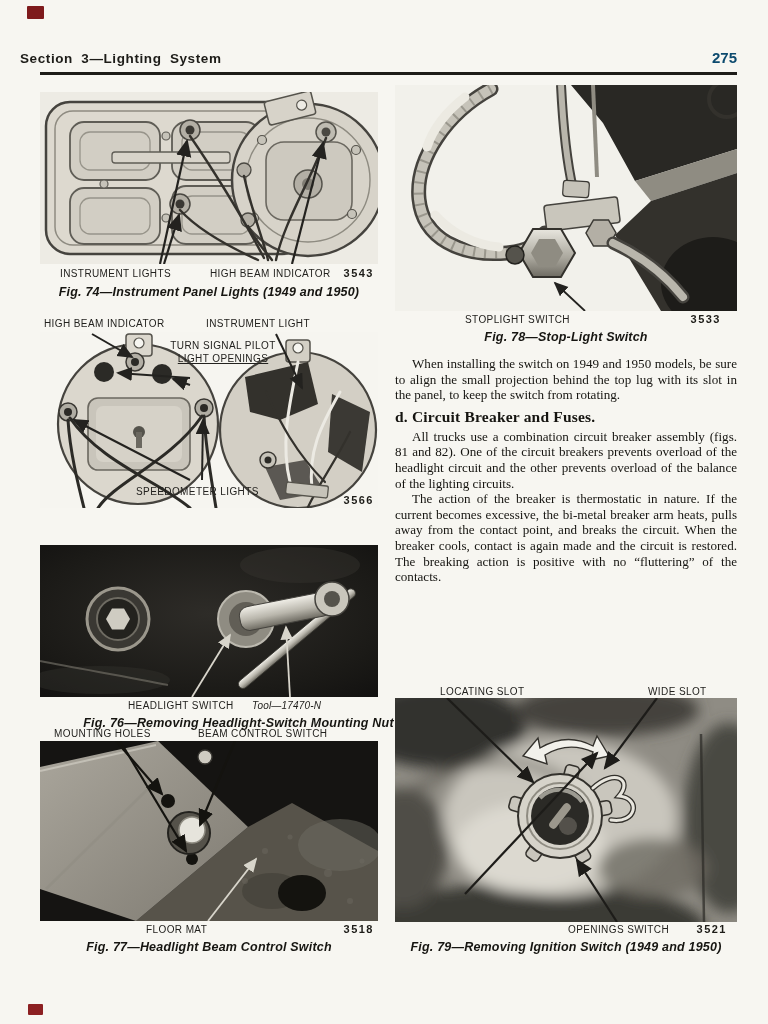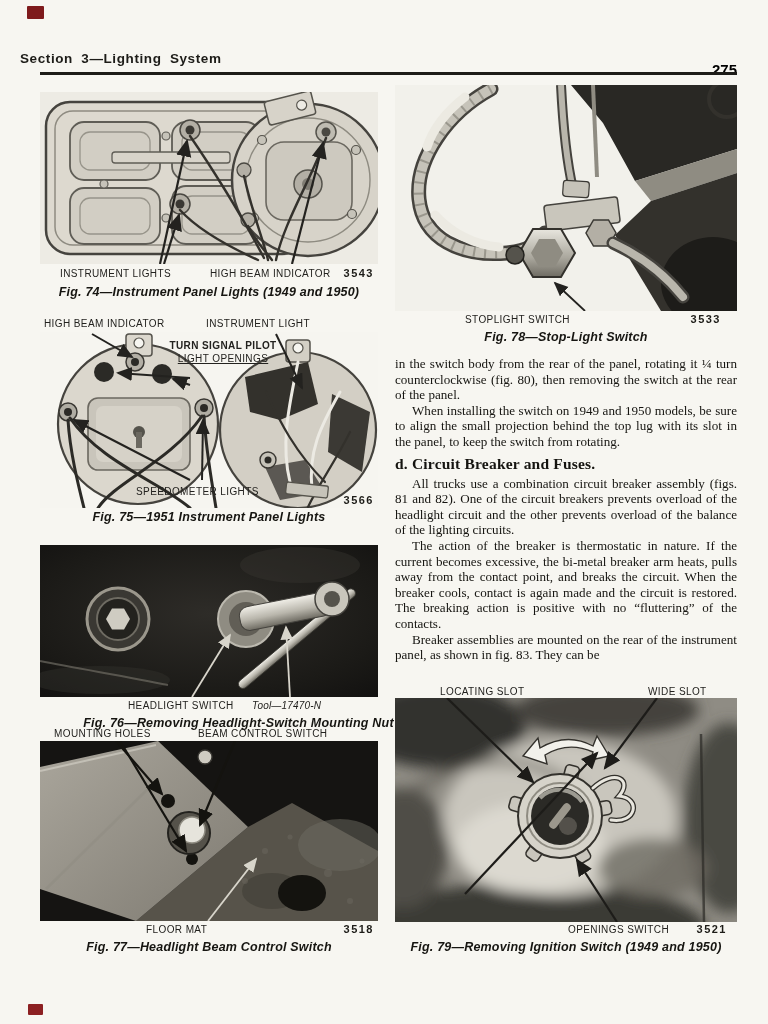--- a/index.html
+++ b/index.html
@@ -7,22 +7,22 @@
     position:relative; width:768px; height:1024px;
     background:#f7f6f1; overflow:hidden;
     font-family:"Liberation Sans",sans-serif; color:#17160f;
   }
   
   .hdr-title{
     position:absolute; left:0; right:0; top:51px; 
     font:bold 13.5px "Liberation Sans",sans-serif; letter-spacing:.6px; word-spacing:4px; color:#1d1c18;margin-left:20px;
   }
   .hdr-pagenum{
-    position:absolute; right:31px; top:61px;
-    font:bold 15px "Liberation Sans",sans-serif; color:#000000;
+    position:absolute; right:31px; top:49px;
+    font:bold 15px "Liberation Sans",sans-serif; color:#0c4a6e;
   }
   .hdr-rule{
     position:absolute; left:40px; right:31px; top:72px; height:3px;
     background:#1d1c18; border:0;
   }
   
   .scanmark{position:absolute; border-radius:1px;}
   
   .figblock{position:absolute;}
   .figart{position:absolute; left:0;}
@@ -192,26 +192,25 @@
           <line x1="150" y1="46" x2="78" y2="41" marker-end="url(#a75)"></line>
           <line x1="150" y1="53" x2="133" y2="47" marker-end="url(#a75)"></line>
           <line x1="150" y1="148" x2="34" y2="88" marker-end="url(#a75)"></line>
           <line x1="162" y1="148" x2="163" y2="88" marker-end="url(#a75)"></line>
         </g>
       </svg>
     </div>
     <span class="cl" style="left:4px; top:0;">HIGH BEAM INDICATOR</span>
     <span class="cl" style="left:166px; top:0;">INSTRUMENT LIGHT</span>
     <div class="ts-block" style="left:118px; top:22px; width:130px;">
-      <span style="display:block;font-weight:bold;">TURN SIGNAL PILOT</span>
+      <span style="display:block;">TURN SIGNAL PILOT</span>
       <span style="display:block;text-decoration:underline;">LIGHT OPENINGS</span>
     </div>
     <span class="cl" style="left:96px; top:168px;">SPEEDOMETER LIGHTS</span>
     <span class="pn" style="right:4px; top:176px;">3566</span>
-    <div class="cap" style="top:192px;">Fig. 75—1951 Instrument Panel Lights</div>
   </div>
 
   <div class="figblock" style="left:40px; top:545px; width:397px; height:188px;">
     <div class="figart" style="top:0;">
       <svg width="338" height="152" viewBox="0 0 338 152">
         <defs>
           <radialGradient id="g76" cx="50%" cy="45%" r="75%">
             <stop offset="0%" stop-color="#2e2c28"></stop>
               <stop offset="70%" stop-color="#1b1a17"></stop>
               <stop offset="100%" stop-color="#121110"></stop>
@@ -342,26 +341,24 @@
         <path d="M218,158 C 248,172 272,192 288,212" stroke="#b9b6ac" stroke-width="8" fill="none" stroke-linecap="round"></path>
         <line x1="190" y1="226" x2="160" y2="198" stroke="#23221f" stroke-width="1.8" marker-end="url(#a78)"></line>
       </svg>
     </div>
     <span class="cl" style="left:70px; top:229px;">STOPLIGHT SWITCH</span>
     <span class="pn" style="right:16px; top:228px;">3533</span>
     <div class="cap" style="top:245px;">Fig. 78—Stop-Light Switch</div>
   </div>
 
   <div class="bodytext">
-    <p>in the switch body from the rear of the panel, rotating it ¼ turn counterclockwise (fig. 80), then removing the switch at the rear of the panel.</p>
     <p class="ind">When installing the switch on 1949 and 1950 models, be sure to align the small projection behind the top lug with its slot in the panel, to keep the switch from rotating.</p>
     <div class="sub-heading">d. Circuit Breaker and Fuses.</div>
     <p class="ind">All trucks use a combination circuit breaker assembly (figs. 81 and 82). One of the circuit breakers prevents overload of the headlight circuit and the other prevents overload of the balance of the lighting circuits.</p>
     <p class="ind">The action of the breaker is thermostatic in nature. If the current becomes excessive, the bi-metal breaker arm heats, pulls away from the contact point, and breaks the circuit. When the breaker cools, contact is again made and the circuit is restored. The breaking action is positive with no “fluttering” of the contacts.</p>
-    <p class="ind">Breaker assemblies are mounted on the rear of the instrument panel, as shown in fig. 83. They can be</p>
   </div>
 
   <div class="figblock" style="left:395px; top:686px; width:342px; height:272px;">
     <span class="cl" style="left:45px; top:0;">LOCATING SLOT</span>
     <span class="cl" style="left:253px; top:0;">WIDE SLOT</span>
     <div class="figart" style="top:12px;">
       <svg width="342" height="224" viewBox="0 0 342 224">
         <defs>
           <filter id="f79" x="-40%" y="-40%" width="180%" height="180%">
               <feGaussianBlur stdDeviation="7"></feGaussianBlur>

